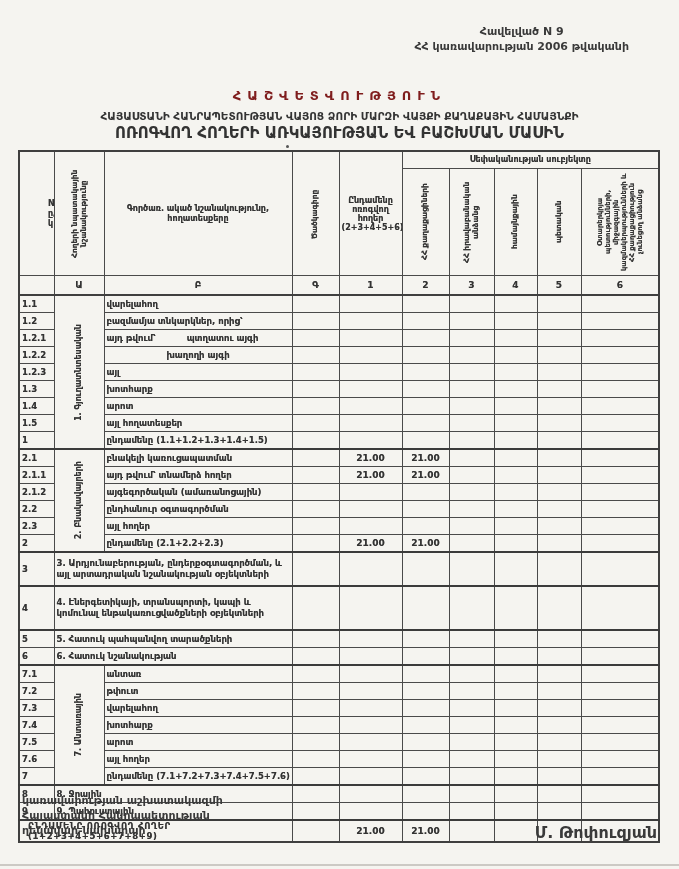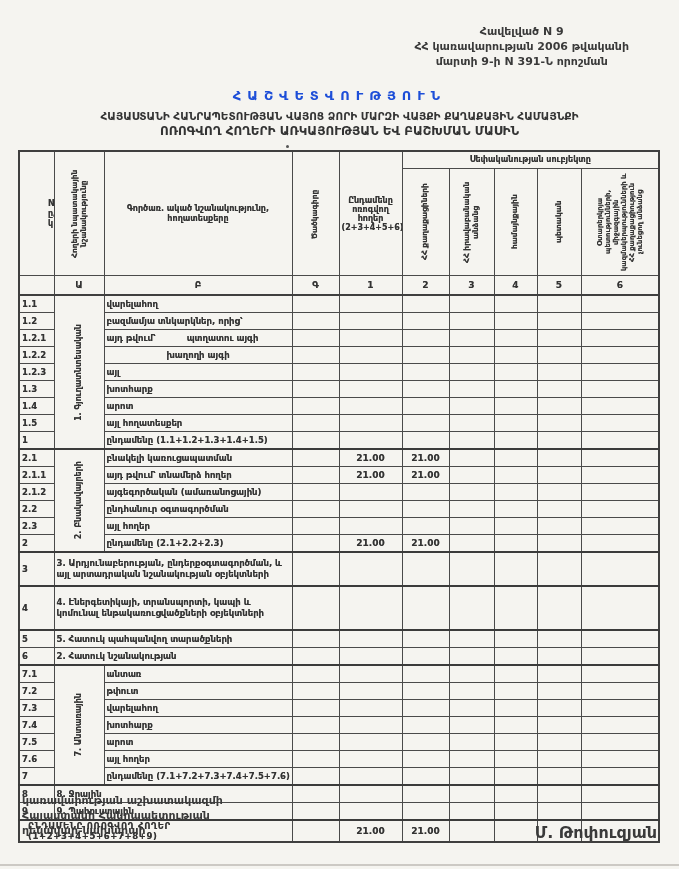--- a/index.html
+++ b/index.html
@@ -9,25 +9,25 @@
     font-family:"DejaVu Sans", sans-serif;
     color:#2f2f2f;
     -webkit-font-smoothing:antialiased;
   }
   .appendix{
     position:absolute;top:24px;right:50px;text-align:center;
     font-size:11px;font-weight:bold;line-height:15px;color:#3a3a3a;
   }
   .title{
     position:absolute;top:88px;left:0;width:100%;text-align:center;
-    font-size:13px;font-weight:bold;letter-spacing:6px;color:#1d4ed8;
+    font-size:13px;font-weight:bold;letter-spacing:6px;color:#7f1d1d;
   }
   .sub{position:absolute;left:0;width:100%;text-align:center;font-weight:bold;color:#333;}
   .sub1{top:110px;font-size:10.5px;}
-  .sub2{top:124px;font-size:12px;}
+  .sub2{top:124px;font-size:15px;}
   .title-dot{position:absolute;top:145px;left:286px;width:3px;height:3px;background:#555;border-radius:50%;}
 
   table{
     position:absolute;left:18px;top:150px;width:642px;
     border-collapse:collapse;table-layout:fixed;
     border:2px solid #3f3f3f;
   }
   th,td{
     border:1px solid #4a4a4a;
     padding:0 2px;
@@ -73,21 +73,20 @@
     font-size:16px;font-weight:bold;color:#3a3a3a;
   }
   .scan-edge{position:absolute;left:0;right:0;bottom:3px;height:2px;background:#ccc9c4;}
 </style>
 </head>
 <body>
 
 <div class="appendix">
   <div>Հավելված N 9</div>
   <div>ՀՀ կառավարության 2006 թվականի</div>
-  <div>մարտի 9-ի N 391-Ն որոշման</div>
 </div>
 
 <div class="title">ՀԱՇՎԵՏՎՈՒԹՅՈՒՆ</div>
 <div class="sub sub1">ՀԱՅԱՍՏԱՆԻ ՀԱՆՐԱՊԵՏՈՒԹՅԱՆ ՎԱՅՈՑ ՁՈՐԻ ՄԱՐԶԻ ՎԱՅՔԻ ՔԱՂԱՔԱՅԻՆ ՀԱՄԱՅՆՔԻ</div>
 <div class="sub sub2">ՈՌՈԳՎՈՂ ՀՈՂԵՐԻ ԱՌԿԱՅՈՒԹՅԱՆ ԵՎ ԲԱՇԽՄԱՆ ՄԱՍԻՆ</div>
 <div class="title-dot"></div>
 
 <table>
   <colgroup>
     <col style="width:35px">
@@ -354,21 +353,21 @@
         <td class="code"></td>
         <td class="val"></td>
         <td class="val"></td>
         <td class="val"></td>
         <td class="val"></td>
         <td class="val"></td>
         <td class="val"></td>
       </tr>
       <tr>
         <td class="num">6</td>
-        <td class="lbl" colspan="2">2. Հատուկ նշանակության</td>
+        <td class="lbl" colspan="2">6. Հատուկ նշանակության</td>
         <td class="code"></td>
         <td class="val"></td>
         <td class="val"></td>
         <td class="val"></td>
         <td class="val"></td>
         <td class="val"></td>
         <td class="val"></td>
       </tr>
       <tr class="hb">
         <td class="num">7.1</td>

